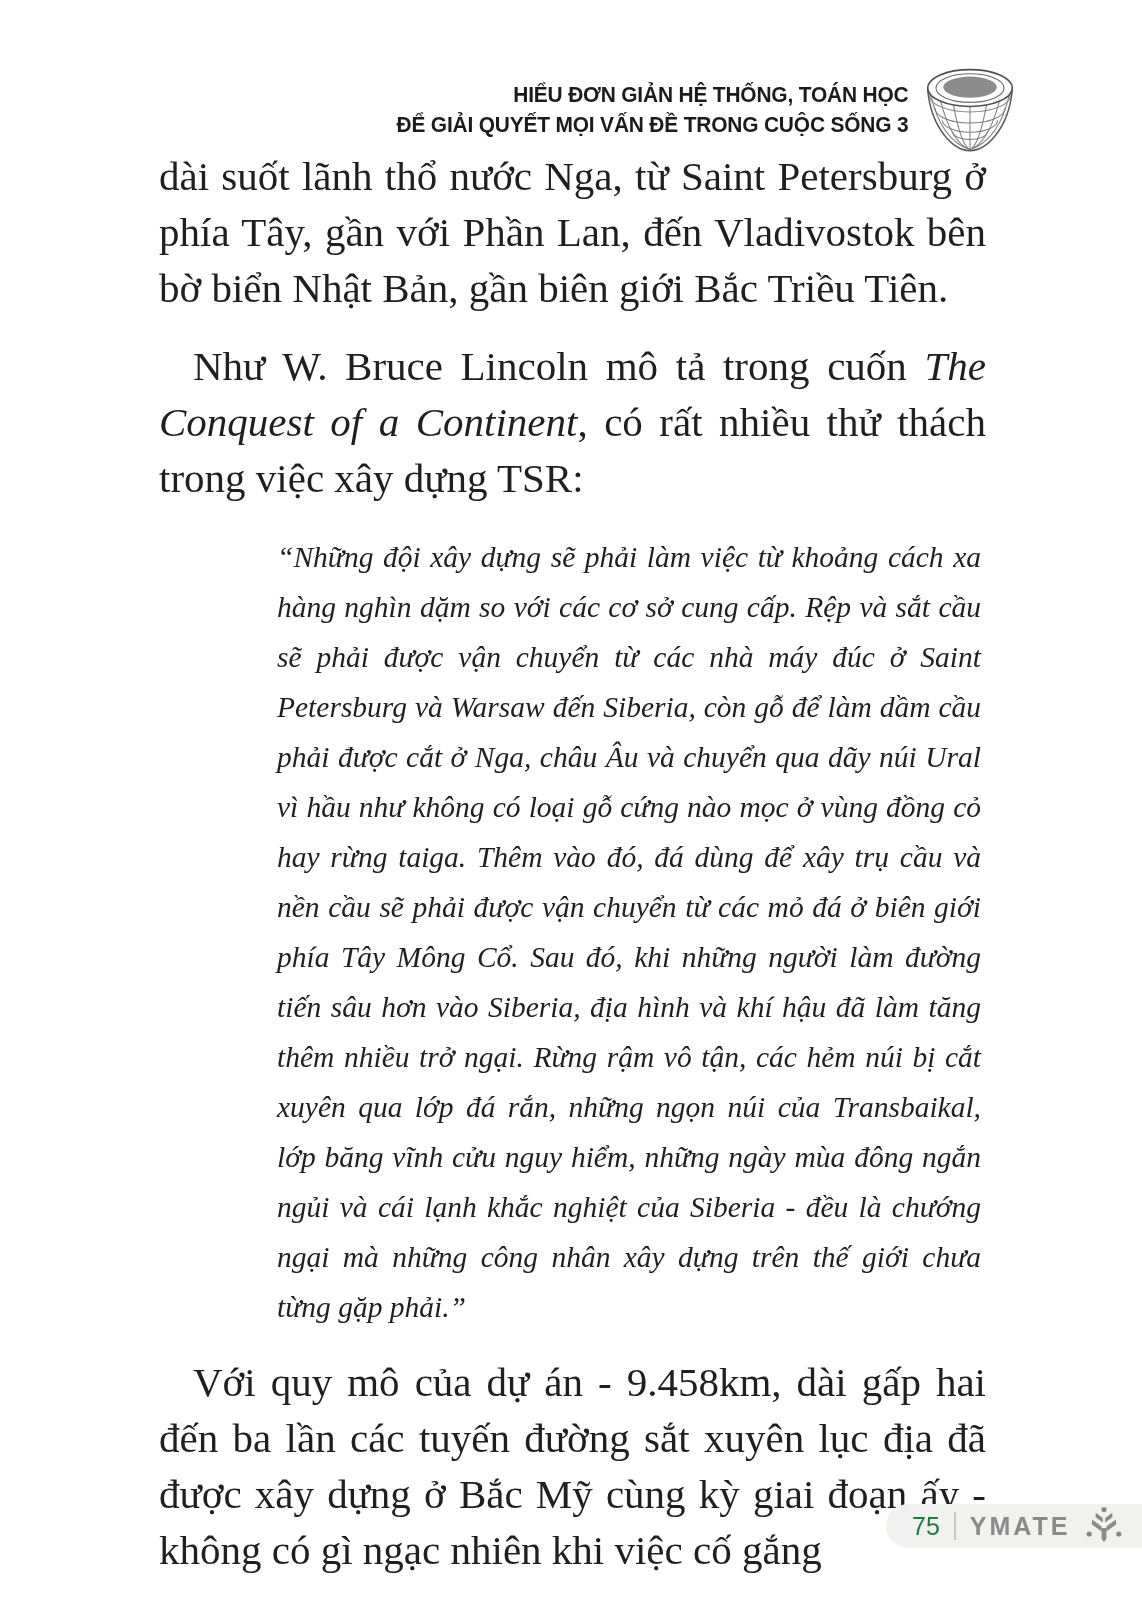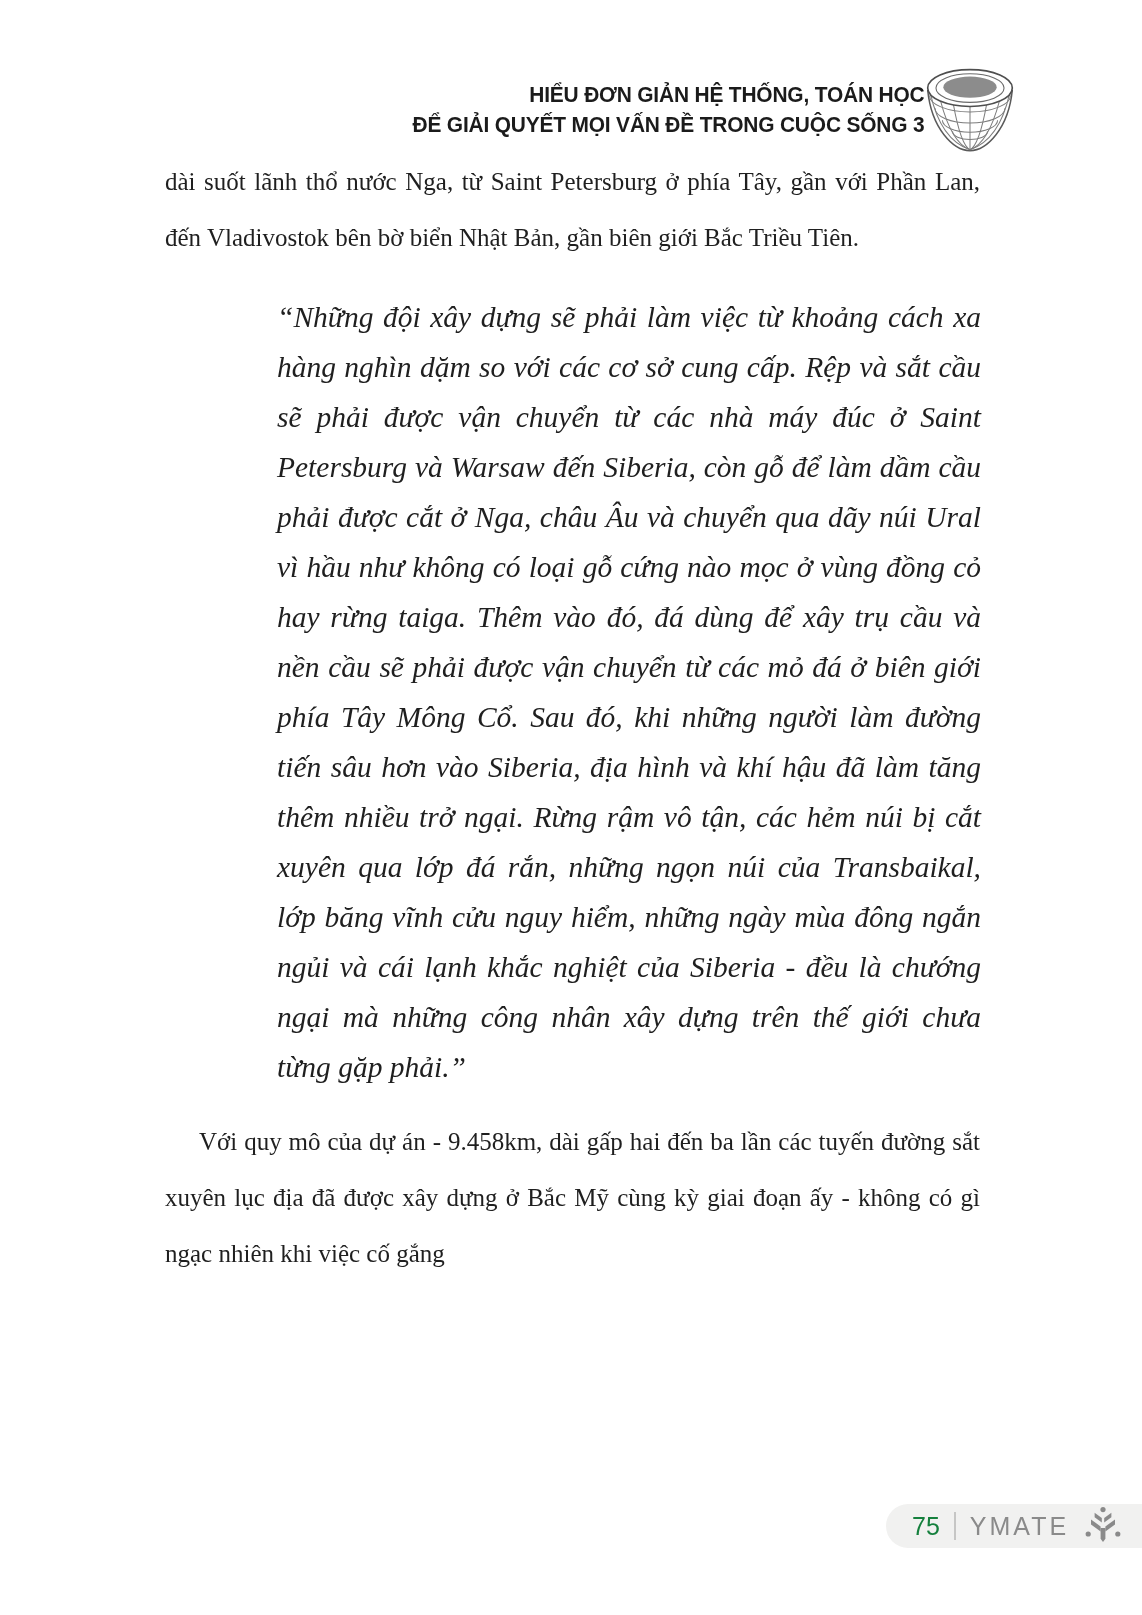--- a/index.html
+++ b/index.html
@@ -7,43 +7,43 @@
     position:relative;
     width:1142px;height:1615px;
     background:#ffffff;
     overflow:hidden;
     font-family:"Liberation Serif","DejaVu Serif",serif;
     color:#1f1f1f;
   }
   
   .header{
     position:absolute;top:62px;right:126px;
-    display:flex;align-items:flex-start;
+    display:flex;align-items:flex-start;gap:16px;
   }
   .header-title{
     text-align:right;
     padding-top:18px;
     font-family:"Liberation Sans","DejaVu Sans",sans-serif;
     font-weight:800;
     font-size:22.5px;
     line-height:30px;
     letter-spacing:-0.2px;
     color:#1b1b1b;
     transform:scaleX(0.93);
     transform-origin:right top;
     white-space:nowrap;
   }
   .globe{width:92px;height:100px;flex:0 0 auto;}
   
   .content{
     position:absolute;left:159px;top:148px;width:827px;
   }
   .para{
-    margin:6px;
-    font-size:25px;
+    margin:0;
+    font-size:41px;
     line-height:56px;
     text-align:justify;
     text-justify:inter-word;
   }
   .para.indent{text-indent:34px;}
   .para + .para{margin-top:22px;}
   .quote{
     margin:26px 0 22px 118px;
     width:704px;
     font-style:italic;
@@ -59,21 +59,21 @@
     position:absolute;
     left:886px;right:-40px;top:1504px;height:44px;
     background:#f1f1f0;
     border-radius:24px;
     display:flex;align-items:center;
     padding-left:26px;gap:14px;
     font-family:"Liberation Sans","DejaVu Sans",sans-serif;
   }
   .page-number{font-size:25px;color:#15803d;}
   .footer-divider{width:2px;height:28px;background:#c6c6c5;}
-  .brand{font-size:25px;font-weight:400;letter-spacing:3px;color:#8a8a8a;}
+  .brand{font-size:25px;font-weight:700;letter-spacing:3px;color:#8a8a8a;}
   .ymate-logo{width:40px;height:40px;}
 </style>
 </head>
 <body>
 
 <div class="page">
 
   <div class="header">
     <div class="header-title">
       <div>HIỂU ĐƠN GIẢN HỆ THỐNG, TOÁN HỌC</div>
@@ -98,20 +98,21 @@
 
       <ellipse cx="50" cy="28" rx="46" ry="20" fill="#ffffff" stroke="#4f4f4f" stroke-width="1.8"></ellipse>
       <ellipse cx="50" cy="28" rx="37" ry="15.5" fill="none" stroke="#6b6b6b" stroke-width="1.2"></ellipse>
       <ellipse cx="50" cy="27" rx="29" ry="11.5" fill="#8c8c8c"></ellipse>
     </svg>
   </div>
 
   <div class="content">
     <p class="para">dài suốt lãnh thổ nước Nga, từ Saint Petersburg ở phía Tây, gần với Phần Lan, đến Vladivostok bên bờ biển Nhật Bản, gần biên giới Bắc Triều Tiên.</p>
 
+    <p class="para indent"><span>Như W. Bruce Lincoln mô tả trong cuốn </span><span class="italic">The Conquest of a Continent</span><span>, có rất nhiều thử thách trong việc xây dựng TSR:</span></p>
 
     <div class="quote">“Những đội xây dựng sẽ phải làm việc từ khoảng cách xa hàng nghìn dặm so với các cơ sở cung cấp. Rệp và sắt cầu sẽ phải được vận chuyển từ các nhà máy đúc ở Saint Petersburg và Warsaw đến Siberia, còn gỗ để làm dầm cầu phải được cắt ở Nga, châu Âu và chuyển qua dãy núi Ural vì hầu như không có loại gỗ cứng nào mọc ở vùng đồng cỏ hay rừng taiga. Thêm vào đó, đá dùng để xây trụ cầu và nền cầu sẽ phải được vận chuyển từ các mỏ đá ở biên giới phía Tây Mông Cổ. Sau đó, khi những người làm đường tiến sâu hơn vào Siberia, địa hình và khí hậu đã làm tăng thêm nhiều trở ngại. Rừng rậm vô tận, các hẻm núi bị cắt xuyên qua lớp đá rắn, những ngọn núi của Transbaikal, lớp băng vĩnh cửu nguy hiểm, những ngày mùa đông ngắn ngủi và cái lạnh khắc nghiệt của Siberia - đều là chướng ngại mà những công nhân xây dựng trên thế giới chưa từng gặp phải.”</div>
 
     <p class="para indent">Với quy mô của dự án - 9.458km, dài gấp hai đến ba lần các tuyến đường sắt xuyên lục địa đã được xây dựng ở Bắc Mỹ cùng kỳ giai đoạn ấy - không có gì ngạc nhiên khi việc cố gắng</p>
   </div>
 
   <div class="footer-pill">
     <span class="page-number">75</span>
     <span class="footer-divider"></span>
     <span class="brand">YMATE</span>

